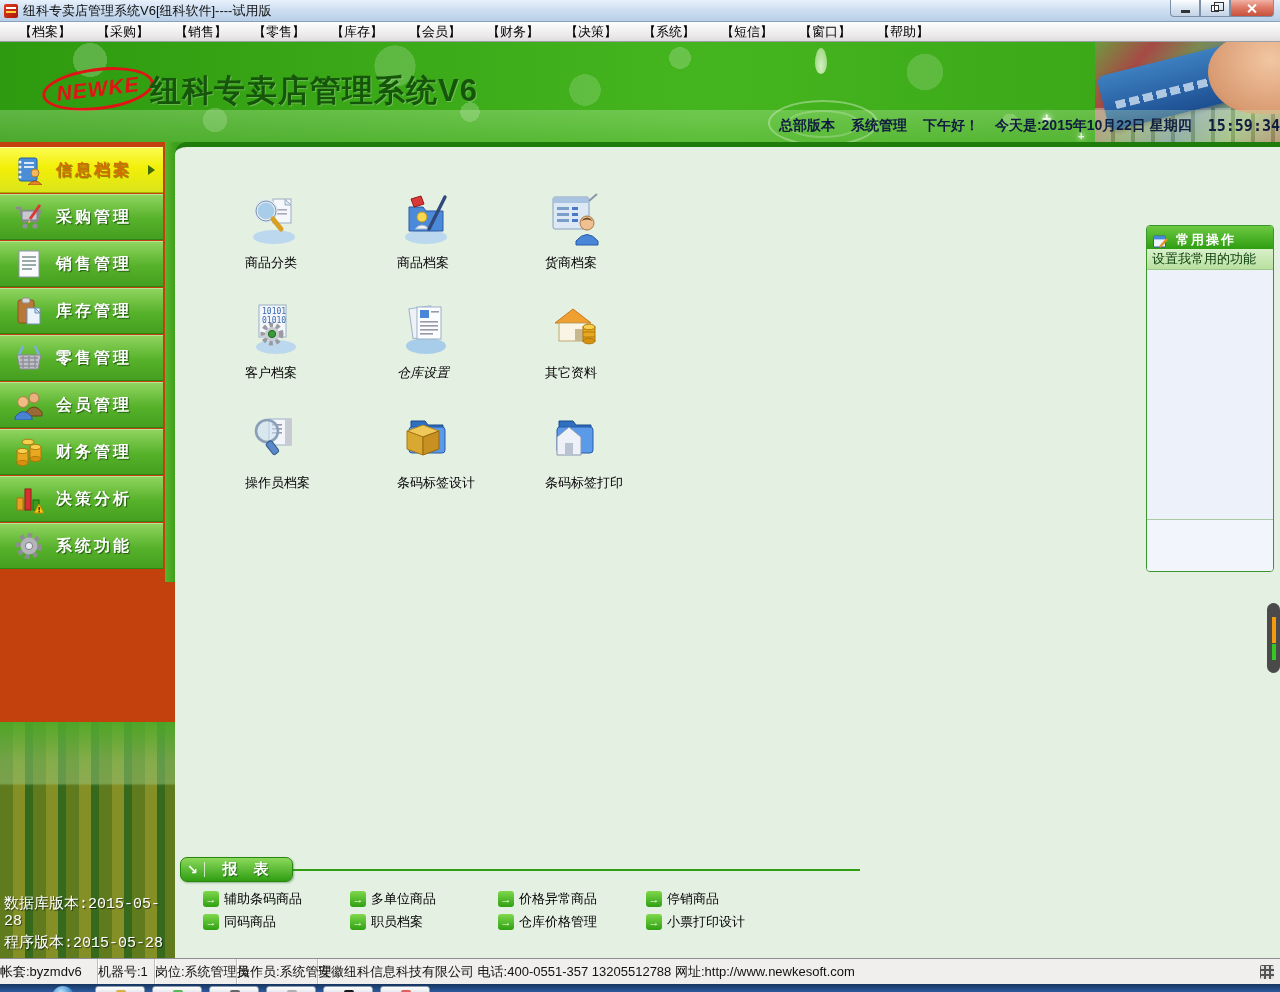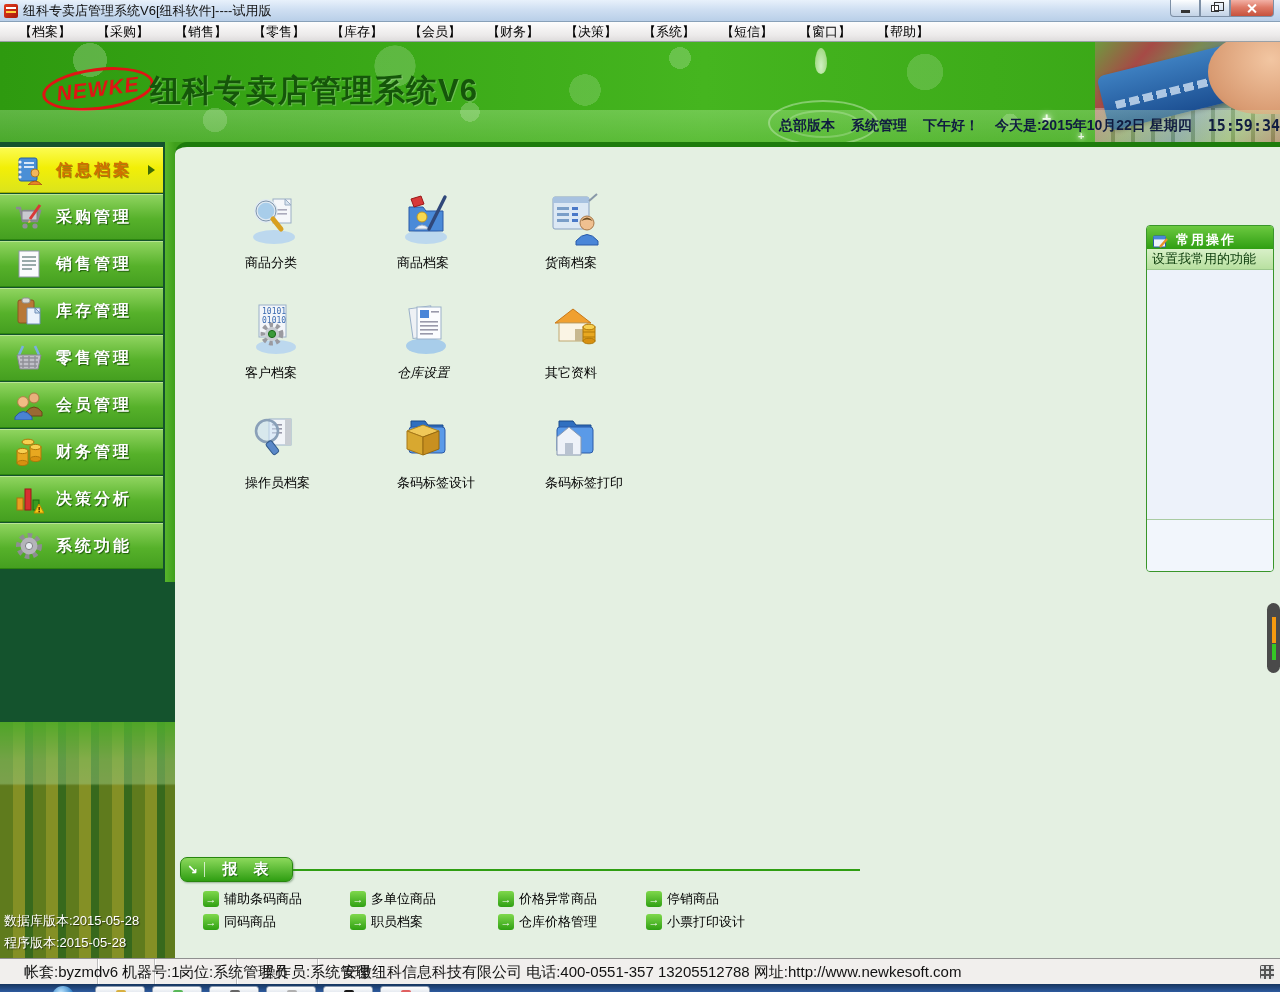--- a/index.html
+++ b/index.html
@@ -69,42 +69,42 @@
     background:repeating-linear-gradient(90deg,#cfe0f2 0 10px, transparent 10px 14px); opacity:.8; }
   .card-photo .hand { position:absolute; right:-18px; top:-6px; width:90px; height:78px;
     background:radial-gradient(ellipse at 70% 30%, #f2c6a2, #d99b72 70%, #c2805a); border-radius:50% 0 0 60%; }
   .banner-status { position:absolute; left:0; bottom:0; width:1280px; height:32px;
     background:linear-gradient(rgba(210,245,190,.30), rgba(160,215,130,.25));
     display:flex; align-items:center; justify-content:flex-end; gap:16px; }
   .banner-status span { font-size:14px; font-weight:bold; color:#101c40; }
   .banner-status .time { font-size:15px; font-family:"DejaVu Sans Mono","Liberation Mono",monospace; }
 
   
-  .sidebar { position:absolute; left:0; top:142px; width:175px; height:816px; background:#14532d; }
+  .sidebar { position:absolute; left:0; top:142px; width:175px; height:816px; background:#c2410c; }
   .sidebar::after { content:""; position:absolute; right:0; top:0; width:10px; height:440px;
     background:linear-gradient(90deg,#57b52c,#3f9f1c); }
   .s-item { position:relative; width:163px; height:46px; margin-bottom:1px;
     background:linear-gradient(#8fd45f,#56b12a 55%,#459f20);
     border-top:1px solid #b9e594; border-bottom:1px solid #2c8510;
     display:flex; align-items:center; cursor:pointer; }
   .s-item:first-child { margin-top:5px; }
   .s-item.selected { background:linear-gradient(#fbfb50,#f2ef07 45%,#dbe41c); border-top:1px solid #ffffa0; border-bottom:1px solid #a8b300; }
   .s-ico { width:34px; height:34px; margin:0 10px 0 12px; display:flex; align-items:center; justify-content:center; }
   .s-label { font-size:16px; font-weight:bold; color:#fff; letter-spacing:3px;
     text-shadow:1px 1px 1px rgba(20,70,5,.8); }
   .s-item.selected .s-label { color:#d17000; text-shadow:1px 1px 0 rgba(90,50,0,.55); }
   .s-arrow { position:absolute; right:8px; width:0; height:0;
     border-left:7px solid #3f6b04; border-top:5px solid transparent; border-bottom:5px solid transparent; }
   .side-photo { position:absolute; left:0; top:580px; width:175px; height:236px;
     background:
       linear-gradient(180deg, rgba(90,180,55,.85) 0%, rgba(190,220,170,.55) 16%, rgba(225,225,205,.5) 26%, rgba(0,0,0,0) 27%),
       repeating-linear-gradient(90deg, #7c5a22 0 13px, #c08030 13px 25px, #343a20 25px 33px),
       #44502c; }
   .side-photo::after { content:""; position:absolute; inset:0; background:rgba(60,165,25,.45); }
-  .ver-line { position:absolute; left:4px; z-index:2; font-size:13px; color:#fff; text-shadow:1px 1px 1px rgba(0,0,0,.6); }
+  .ver-line { position:absolute; left:4px; z-index:2; font-size:15px; color:#fff; text-shadow:1px 1px 1px rgba(0,0,0,.6);font-family:Liberation Mono, monospace; }
 
   
   .main { position:absolute; left:175px; top:142px; width:1105px; height:816px;
     background:#e4f0e2; border-top:5px solid #1d7c0c; border-radius:12px 0 0 0; }
   .tile { position:absolute; width:130px; text-align:left; cursor:pointer; }
   .tile .t-ico { display:inline-block; width:58px; height:56px; }
   .tile .t-label { display:block; margin-top:3px; font-size:13px; color:#000; }
 
   
   .qpanel { position:absolute; left:971px; top:78px; width:128px; height:347px;
@@ -135,21 +135,21 @@
 
   
   .gadget { position:absolute; left:1092px; top:456px; width:13px; height:70px; background:#4a4a4a;
     border-radius:7px; cursor:pointer; display:flex; flex-direction:column; align-items:center; justify-content:center; gap:1px; }
   .gadget .g-orange { width:4px; height:26px; background:#f59a10; }
   .gadget .g-green { width:4px; height:16px; background:#35c825; }
 
   
   .statusbar { position:absolute; left:0; top:958px; width:1280px; height:26px; background:#f1efed;
     border-top:1px solid #8f8f8f; display:flex; align-items:center; }
-  .sb-cell { height:26px; line-height:25px; font-size:15px; color:#111; padding:0 24px;
+  .sb-cell { height:26px; line-height:25px; font-size:13px; color:#111; padding:0 0;
     border-right:1px solid #bdbdbd; box-shadow:1px 0 0 #fff; white-space:nowrap; }
   .sb-cell.c0 { width:98px; } .sb-cell.c1 { width:57px; } .sb-cell.c2 { width:82px; } .sb-cell.c3 { width:81px; }
   .sb-cell.c4 { flex:1; border-right:none; box-shadow:none; }
   .sb-grip { width:14px; height:14px; margin-right:6px; border-radius:2px; background:#555;
     background-image:radial-gradient(circle 1.5px, #ddd 0 1.5px, transparent 2px);
     background-size:5px 5px; }
 
   
   .taskbar { position:absolute; left:0; top:984px; width:1280px; height:8px;
     background:linear-gradient(#16355e,#2d5a9e); overflow:hidden; }

